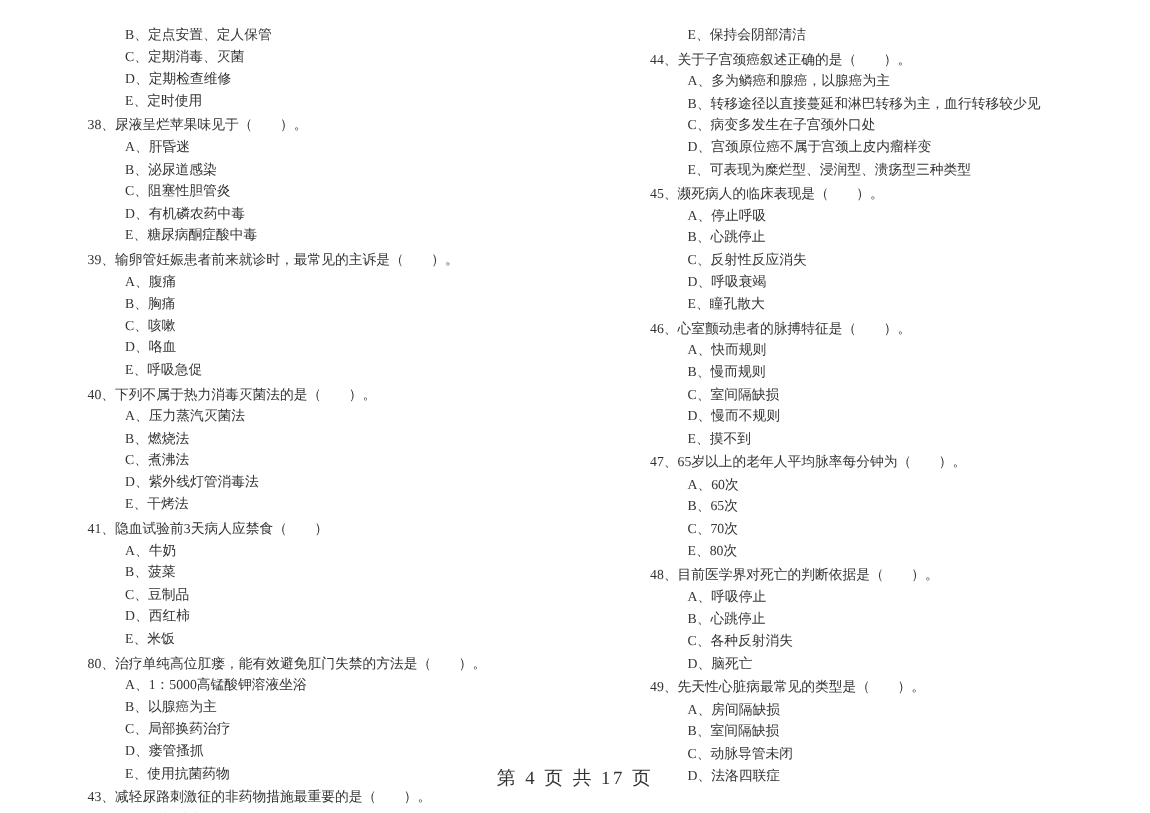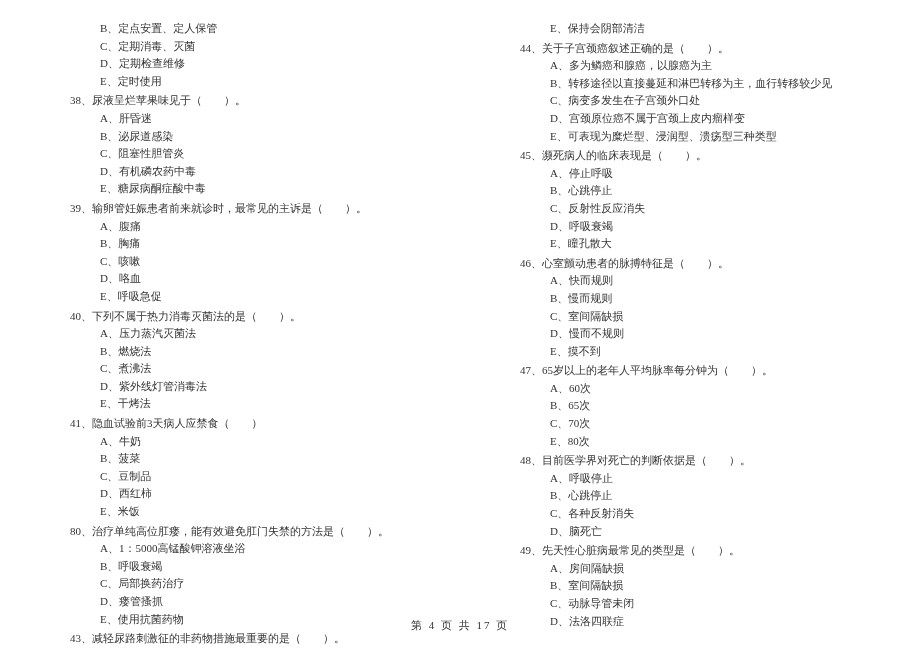--- a/index.html
+++ b/index.html
@@ -27,21 +27,21 @@
     .question {
       padding-left: 30px;
       margin-top: 2px;
     }
     .footer {
       position: absolute;
       bottom: 15px;
       left: 0;
       right: 0;
       text-align: center;
-      font-size: 11px;
+      font-size: 15px;
       letter-spacing: 2px;
     }
   </style>
 </head>
 <body>
 
 <div class="columns">
   <div class="col" id="left-col">
       <div class="option">B、定点安置、定人保管</div>
       <div class="option">C、定期消毒、灭菌</div>
@@ -66,21 +66,21 @@
       <div class="option">D、紫外线灯管消毒法</div>
       <div class="option">E、干烤法</div>
       <div class="question">41、隐血试验前3天病人应禁食（　　）</div>
       <div class="option">A、牛奶</div>
       <div class="option">B、菠菜</div>
       <div class="option">C、豆制品</div>
       <div class="option">D、西红柿</div>
       <div class="option">E、米饭</div>
       <div class="question">80、治疗单纯高位肛瘘，能有效避免肛门失禁的方法是（　　）。</div>
       <div class="option">A、1：5000高锰酸钾溶液坐浴</div>
-      <div class="option">B、呼吸衰竭</div>
+      <div class="option">B、以腺癌为主</div>
       <div class="option">C、局部换药治疗</div>
       <div class="option">D、瘘管搔抓</div>
       <div class="option">E、使用抗菌药物</div>
       <div class="question">43、减轻尿路刺激征的非药物措施最重要的是（　　）。</div>
       <div class="option">A、做松弛术</div>
     </div>
   <div class="col" id="right-col">
       <div class="option">E、保持会阴部清洁</div>
       <div class="question">44、关于子宫颈癌叙述正确的是（　　）。</div>
       <div class="option">A、多为鳞癌和腺癌，以腺癌为主</div>

